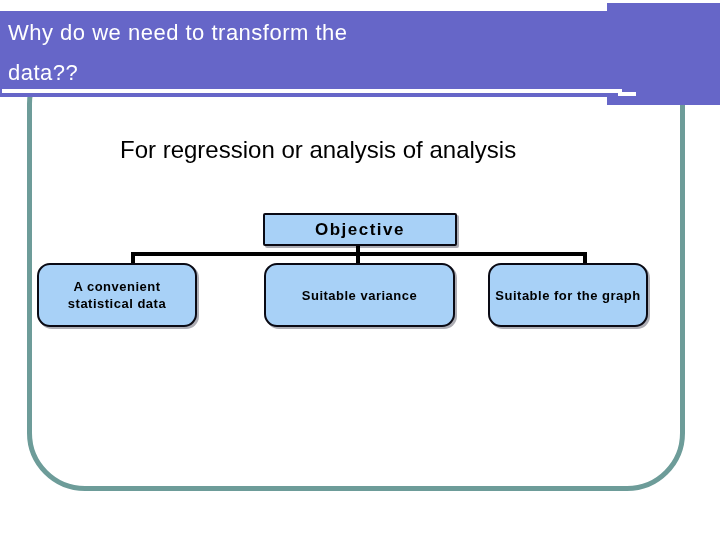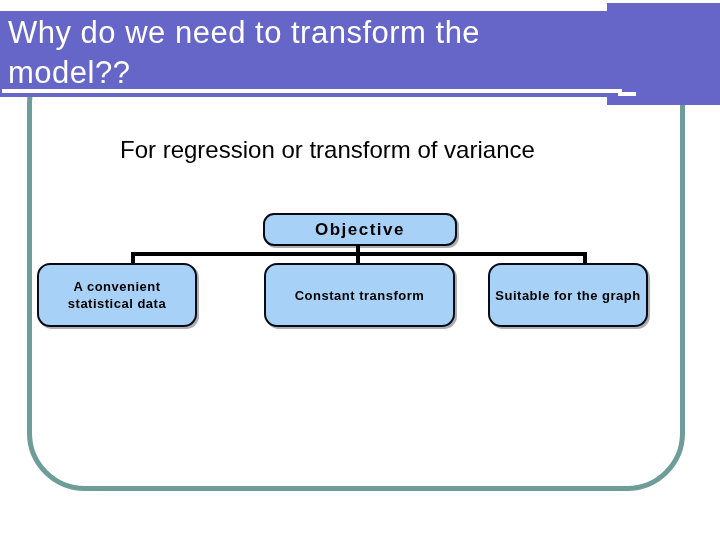--- a/index.html
+++ b/index.html
@@ -23,21 +23,21 @@
   .header-accent{
     left:607px;top:3px;width:113px;height:102px;
     background:var(--purple);
   }
   .header-main{
     left:0;top:11px;width:697px;height:86px;
     background:var(--purple);
   }
   .title{
     left:8px;top:13px;width:680px;
-    color:var(--titletext);font-size:31px;line-height:40px;
+    color:var(--titletext);font-size:22px;line-height:40px;
     letter-spacing:0.5px;white-space:nowrap;
   }
   .underline{left:2px;top:89px;width:620px;height:4px;background:#ffffff;}
   .underline-tail{left:618px;top:92px;width:18px;height:4px;background:#ffffff;}
 
   
   .body-text{
     left:120px;top:136px;width:560px;
     color:var(--bodytext);font-size:24px;line-height:28px;white-space:nowrap;
   }
@@ -46,21 +46,21 @@
   .node{
     background:var(--boxblue);
     border:2px solid var(--boxborder);
     box-sizing:border-box;
     box-shadow:2px 2px 0 rgba(20,20,40,0.35);
     display:flex;flex-direction:column;align-items:center;justify-content:center;
     text-align:center;color:#000;font-weight:bold;
   }
   .root-node{
     left:263px;top:213px;width:194px;height:33px;
-    border-radius:11px;
+    border-radius:2px;
     font-size:17px;letter-spacing:1.5px;
   }
   .child-node{
     top:263px;height:64px;border-radius:13px;
     font-size:13px;letter-spacing:0.5px;line-height:17px;
   }
   .child-0{left:37px;width:160px;}
   .child-1{left:264px;width:191px;}
   .child-2{left:488px;width:160px;}
 
@@ -72,40 +72,40 @@
 </style>
 </head>
 <body style="--purple: #6666C8; --teal: #6D9C99; --boxblue: #A8D1F7; --boxborder: #0a0a14; --titletext: #FFFFFF; --bodytext: #000000;">
 
 <div class="abs frame"></div>
 
 <div class="abs header-accent"></div>
 <div class="abs header-main"></div>
 <div class="abs title">
   <div>Why do we need to transform the</div>
-  <div>model??</div>
+  <div>data??</div>
 </div>
 <div class="abs underline"></div>
 <div class="abs underline-tail"></div>
 
-<div class="abs body-text">For regression or transform of variance</div>
+<div class="abs body-text">For regression or analysis of analysis</div>
 
 <div>
   <div class="abs node root-node">
     <span>Objective</span>
   </div>
 
   <div class="abs conn conn-stub-root"></div>
   <div class="abs conn conn-hline"></div>
   <div class="abs conn conn-stub-left"></div>
   <div class="abs conn conn-stub-right"></div>
 
   <div class="abs node child-node child-0">
     <div>A convenient</div>
     <div>statistical data</div>
   </div>
   <div class="abs node child-node child-1">
-    <div>Constant transform</div>
+    <div>Suitable variance</div>
   </div>
   <div class="abs node child-node child-2">
     <div>Suitable for the graph</div>
   </div>
 </div>
 
 </body></html>

